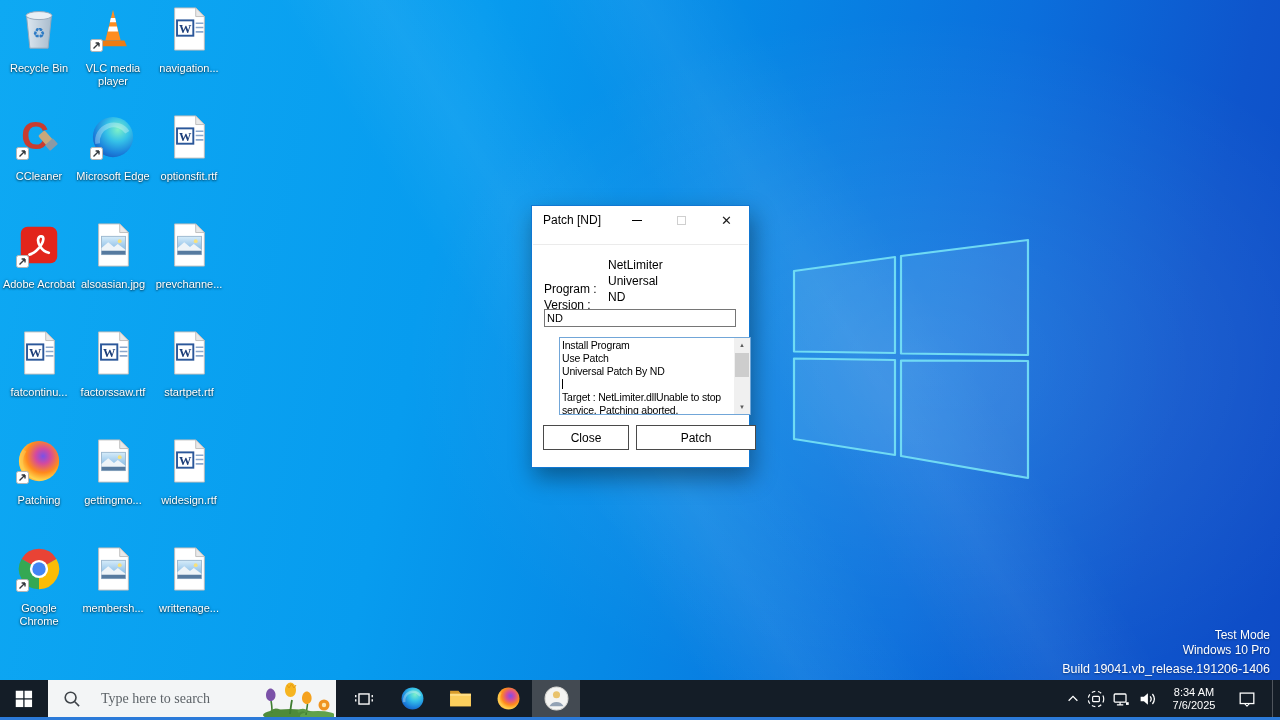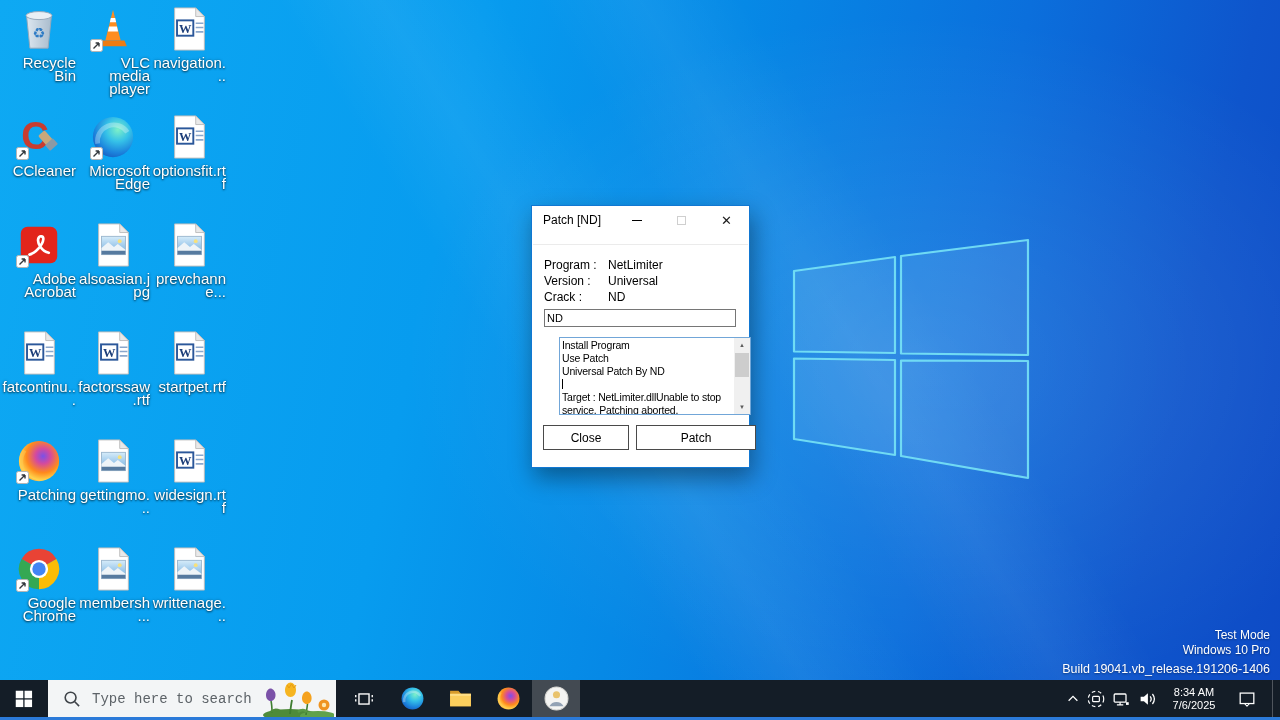--- a/index.html
+++ b/index.html
@@ -12,37 +12,37 @@
       linear-gradient(58deg, rgba(255,255,255,0) 42%, rgba(255,255,255,0.06) 48%, rgba(255,255,255,0) 55%),
       linear-gradient(58deg, rgba(255,255,255,0) 57%, rgba(255,255,255,0.05) 63%, rgba(255,255,255,0) 69%); }
   .winlogo-wall { position:absolute; left:790px; top:238px; pointer-events:none; }
 
   
   .icon-grid { position:absolute; left:2px; top:0; width:230px; height:660px; }
   .cell { position:absolute; width:74px; text-align:center; cursor:default; }
   .cell .ic { position:relative; width:46px; height:46px; margin:0 auto; }
   .cell .ic svg.main { width:46px; height:46px; display:block; }
   .sc-chip { position:absolute; left:0px; bottom:0px; width:13px; height:13px; }
-  .cell .lbl { margin-top:4px; font-size:15px; line-height:13px; color:#fff;
-    text-shadow:0 1px 2px rgba(0,0,0,.65), 0 0 3px rgba(0,0,0,.35); word-wrap:break-word;text-align:right; }
+  .cell .lbl { margin-top:10px; font-size:11px; line-height:13px; color:#fff;
+    text-shadow:0 1px 2px rgba(0,0,0,.65), 0 0 3px rgba(0,0,0,.35); word-wrap:break-word; }
 
   
   .dialog { position:absolute; left:531px; top:205px; width:219px; height:263px; background:#fff;
     border:1px solid #1177d2; box-shadow:3px 10px 22px rgba(0,0,0,.38); font-size:12px; color:#000; }
   .titlebar { position:absolute; left:0; top:0; right:0; height:28px; display:flex; align-items:center; background:#fff; }
   .title { padding-left:11px; font-size:12px; flex:1; }
   .tb-btns { display:flex; height:100%; }
   .tb-btn { width:45px; height:100%; display:flex; align-items:center; justify-content:center; }
   .glyph-min { width:10px; height:1px; background:#000; display:block; }
   .glyph-max { width:9px; height:9px; border:1px solid #cfcfcf; display:block; }
   .glyph-close { font-size:13px; color:#1a1a1a; line-height:1; }
   .sepline { position:absolute; left:1px; right:1px; top:38px; height:1px; background:#ebebeb; }
   .fields { position:absolute; left:12px; top:51px; }
   .frow { display:flex; height:16px; line-height:16px; }
-  .flab { width:64px; }
+  .flab { width:64px;margin-top:24px; }
   .fval { }
   .nd-input { position:absolute; left:12px; top:103px; width:192px; height:18px; border:1px solid #767676;
     font-family:"Liberation Sans",sans-serif; font-size:11px; padding:0 2px; color:#000; outline:none; }
   .logbox { position:absolute; left:12px; top:131px; width:192px; height:78px; border:1px solid #71a6d8; background:#fff; overflow:hidden;margin-left:15px; }
   .loglines { position:absolute; left:2px; top:1px; right:17px; }
   .log-line { height:13px; line-height:13px; font-size:10.5px; letter-spacing:-0.2px; white-space:nowrap; overflow:hidden; }
   .caret { display:inline-block; width:1px; height:10px; background:#000; vertical-align:-1px; }
   .sb { position:absolute; right:0; top:0; bottom:0; width:16px; background:#f0f0f0; }
   .sb-btn { position:absolute; left:0; width:16px; height:14px; display:flex; align-items:center; justify-content:center;
     font-size:6px; color:#5c5c5c; }
@@ -51,22 +51,22 @@
   .dlg-btn { position:absolute; top:219px; height:25px; background:#fff; border:1px solid #4a4a4a;
     display:flex; align-items:center; justify-content:center; font-size:12px; }
   .btn-close { left:11px; width:86px; }
   .btn-patch { left:104px; width:120px; }
 
   
   .taskbar { position:absolute; left:0; right:0; bottom:0; height:40px; background:#141d27; z-index:50; }
   .tb-start { position:absolute; left:0; top:0; width:48px; height:37px; display:flex; align-items:center; justify-content:center; }
   .tb-search { position:absolute; left:48px; top:0; width:288px; height:37px; background:#f3f5f6; display:flex; align-items:center; overflow:hidden; }
   .tb-search svg.mag { margin-left:14px; flex:none; }
-  .tb-search input { border:none; background:transparent; outline:none; margin-left:10px; width:160px;
-    font-family:Liberation Mono, monospace; font-size:14px; color:#45494d; }
+  .tb-search input { border:none; background:transparent; outline:none; margin-left:19px; width:160px;
+    font-family:Liberation Serif, serif; font-size:14px; color:#45494d; }
   .tb-search input::placeholder { color:#5d6368; opacity:1; }
   .flowers { position:absolute; right:2px; bottom:0; }
   .tb-apps { position:absolute; left:340px; top:0; height:37px; display:flex; }
   .app-btn { width:48px; height:37px; display:flex; align-items:center; justify-content:center; }
   .app-btn.active { background:rgba(255,255,255,.20); }
   .tb-tray { position:absolute; right:0; top:0; height:37px; display:flex; align-items:center; }
   .tray-ic { display:flex; align-items:center; justify-content:center; height:37px; }
   .clock { width:60px; text-align:center; color:#fff; font-size:11px; line-height:13px; margin:0 8px 0 4px; }
   .showdesk { width:8px; height:37px; border-left:1px solid rgba(255,255,255,.25); margin-left:10px; }
   .bottom-strip { position:absolute; left:0; right:0; bottom:0; height:3px; background:#2b7ad9; z-index:60; }

